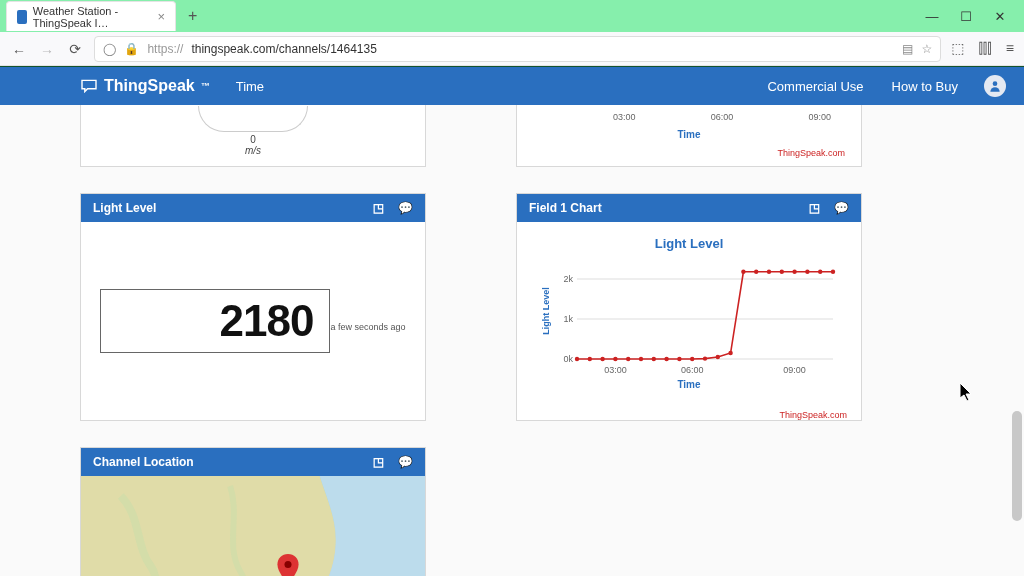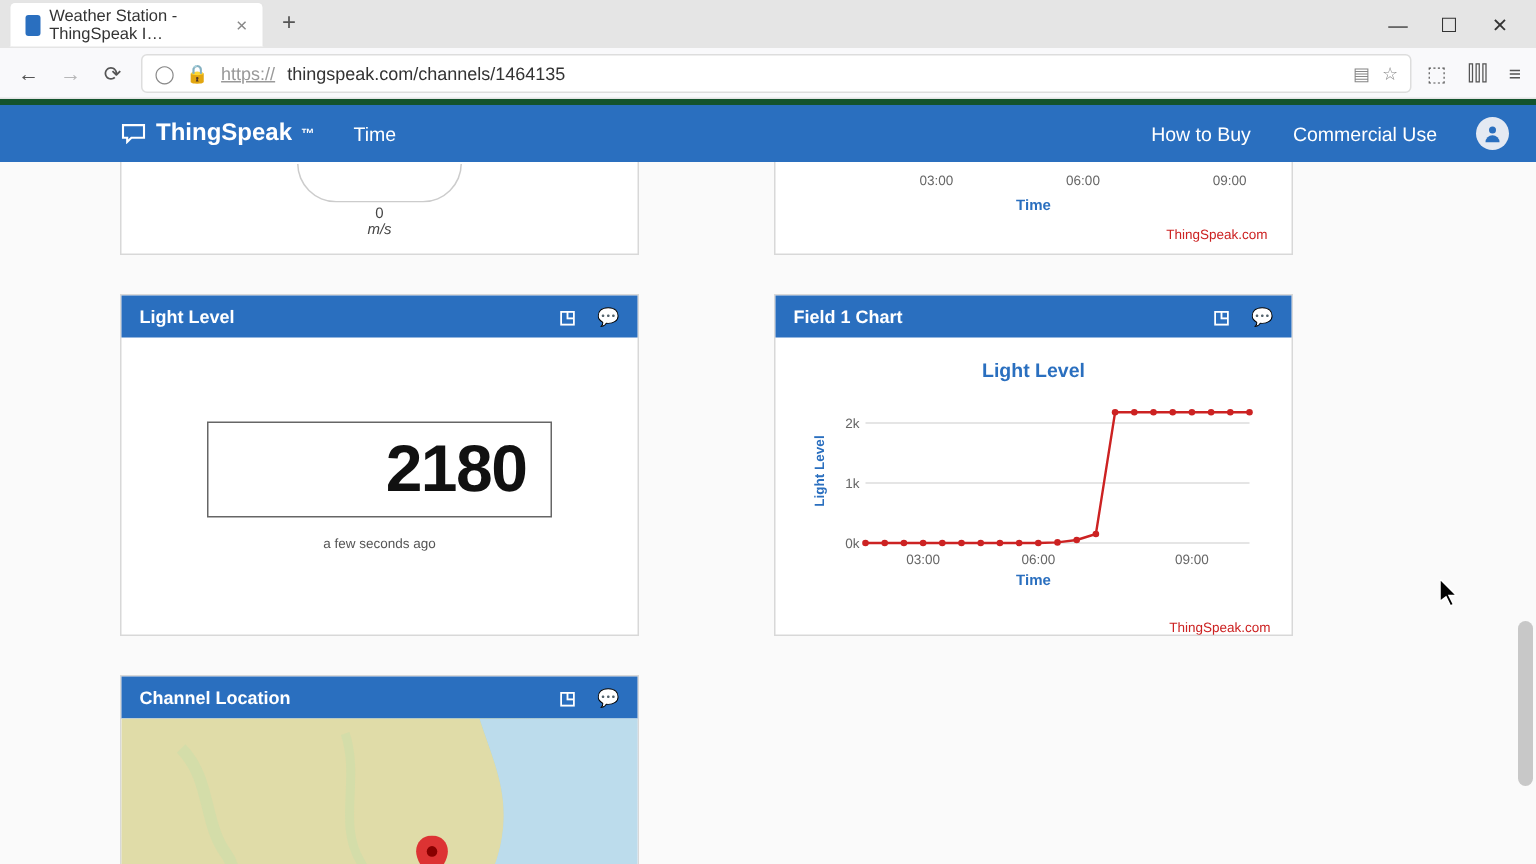--- a/index.html
+++ b/index.html
@@ -1,29 +1,29 @@
 <!DOCTYPE html>
 <html><head>
 <meta charset="utf-8">
 <style>
   * { box-sizing: border-box; margin: 0; padding: 0; }
   html, body { width: 1024px; height: 576px; font-family: "Segoe UI", Arial, sans-serif; overflow: hidden; background: #fff; }
   
-  .browser-chrome { background: #e5e5e5; border-bottom: 4px solid #14532d; }
+  .browser-chrome { background: #86efac; border-bottom: 1px solid #14532d; }
   .tab-strip { display: flex; align-items: center; height: 32px; padding: 0 6px; gap: 6px; }
   .tab { display: flex; align-items: center; gap: 6px; background: #fff; border: 1px solid #e4e4e4; border-bottom: none; height: 30px; padding: 0 10px; border-radius: 4px 4px 0 0; font-size: 11px; color: #333; max-width: 170px; }
   .tab-favicon { width: 14px; height: 14px; background: #2a6fbf; border-radius: 2px; }
   .tab-close { color: #888; font-size: 13px; margin-left: 4px; }
   .new-tab { color: #555; font-size: 16px; padding: 2px 6px; }
   .window-controls { margin-left: auto; display: flex; gap: 18px; font-size: 13px; color: #333; padding-right: 10px; }
   .window-controls span { width: 16px; text-align: center; }
   .addr-bar { display: flex; align-items: center; height: 34px; padding: 0 10px; gap: 10px; background: #f9f9fb; border-bottom: 1px solid #e4e4e4; }
   .nav-btn { width: 18px; text-align: center; color: #555; font-size: 14px; }
   .addr-field { flex: 1; display: flex; align-items: center; gap: 8px; background: #fff; border: 1px solid #ddd; border-radius: 4px; height: 26px; padding: 0 8px; font-size: 12px; color: #777; }
-  .addr-proto { color: #999; text-decoration: underline; }
+  .addr-proto { color: #999; }
   .addr-url { color: #333; }
   .addr-right { display: flex; gap: 14px; color: #555; font-size: 14px; }
   
   .ts-nav { background: #2a6fbf; height: 38px; display: flex; align-items: center; color: #fff; padding: 0 0 0 80px; }
   .brand { display: flex; align-items: center; gap: 6px; font-weight: 600; font-size: 16px; padding-right: 12px; }
   .brand .tm { font-size: 9px; vertical-align: super; }
   .brand-icon { width: 18px; height: 14px; }
   .nav-item { display: flex; align-items: center; padding: 0 14px; font-size: 13px; cursor: pointer; }
   .nav-item.active { background: #1f5a9e; }
   .nav-spacer { flex: 1; }
@@ -41,21 +41,21 @@
   .gauge-stub { height: 64px; display: flex; flex-direction: column; align-items: center; justify-content: flex-end; padding-bottom: 10px; }
   .gauge-arc { width: 110px; height: 26px; border: 1px solid #ccc; border-top: none; border-radius: 0 0 60px 60px; margin-bottom: 2px; }
   .gauge-val { font-size: 10px; color: #444; }
   .gauge-unit { font-size: 10px; color: #444; font-style: italic; }
   
   .chart-stub-top { height: 64px; position: relative; }
   .chart-stub-top .xtime { position: absolute; left: 50%; bottom: 26px; transform: translateX(-50%); font-size: 10px; color: #2a6fbf; font-weight: 600; }
   .chart-stub-top .ticks { position: absolute; left: 96px; right: 30px; bottom: 44px; display: flex; justify-content: space-between; font-size: 9px; color: #666; }
   .chart-stub-top .attrib { position: absolute; right: 16px; bottom: 8px; font-size: 9px; color: #c22; }
   
-  .num-widget { height: 198px; display: flex; flex-direction: column; align-items: center; justify-content: center; }
+  .num-widget { height: 198px; display: flex; flex-direction: row; align-items: center; justify-content: center; }
   .num-box { border: 1px solid #666; padding: 6px 16px; min-width: 230px; text-align: right; }
   .num-val { font-size: 44px; font-weight: 700; color: #111; letter-spacing: -1px; }
   .num-ago { font-size: 9px; color: #555; margin-top: 12px; }
   
   .chart-body { height: 198px; position: relative; }
   .chart-title { text-align: center; font-size: 13px; color: #2a6fbf; font-weight: 600; margin: 4px 0 6px 0; }
   .chart-svg { display: block; margin: 0 auto; }
   .chart-xlabel { text-align: center; font-size: 10px; color: #2a6fbf; font-weight: 600; margin-top: 2px; }
   .chart-attrib { position: absolute; right: 14px; bottom: 0px; font-size: 9px; color: #c22; }
   
@@ -110,24 +110,24 @@
         <path d="M2 2 h20 v12 h-12 l-4 4 v-4 h-4 z" fill="none" stroke="#fff" stroke-width="2"></path>
       </svg>
     <span>ThingSpeak</span>
       <span class="tm">™</span>
   </div>
   <div class="nav-item">
       <span>Time</span>
     </div>
   <div class="nav-spacer"></div>
   <div class="nav-item">
+      <span>Commercial Use</span>
+    </div>
+  <div class="nav-item">
       <span>How to Buy</span>
-    </div>
-  <div class="nav-item">
-      <span>Commercial Use</span>
     </div>
   <div class="avatar">
     <svg width="14" height="14" viewBox="0 0 24 24">
         <circle cx="12" cy="8" r="4" fill="#2a6fbf"></circle>
         <path d="M4 22 a8 8 0 0 1 16 0 z" fill="#2a6fbf"></path>
       </svg>
   </div>
 </div>
 
 <div class="page">

